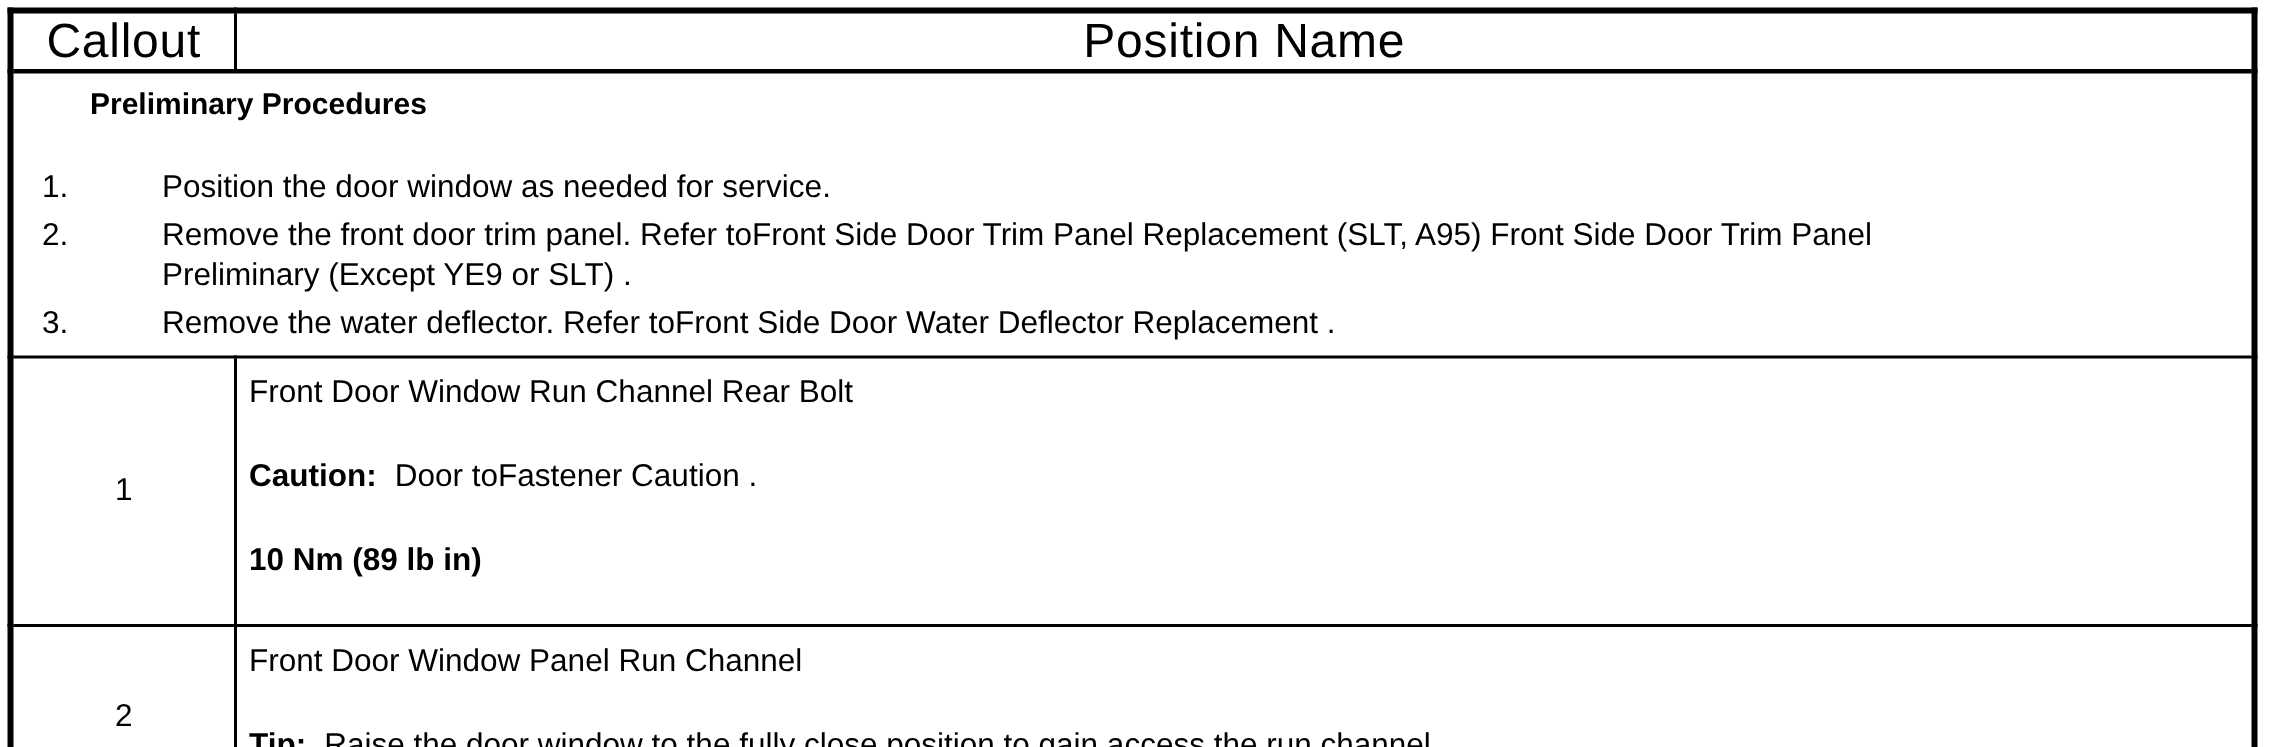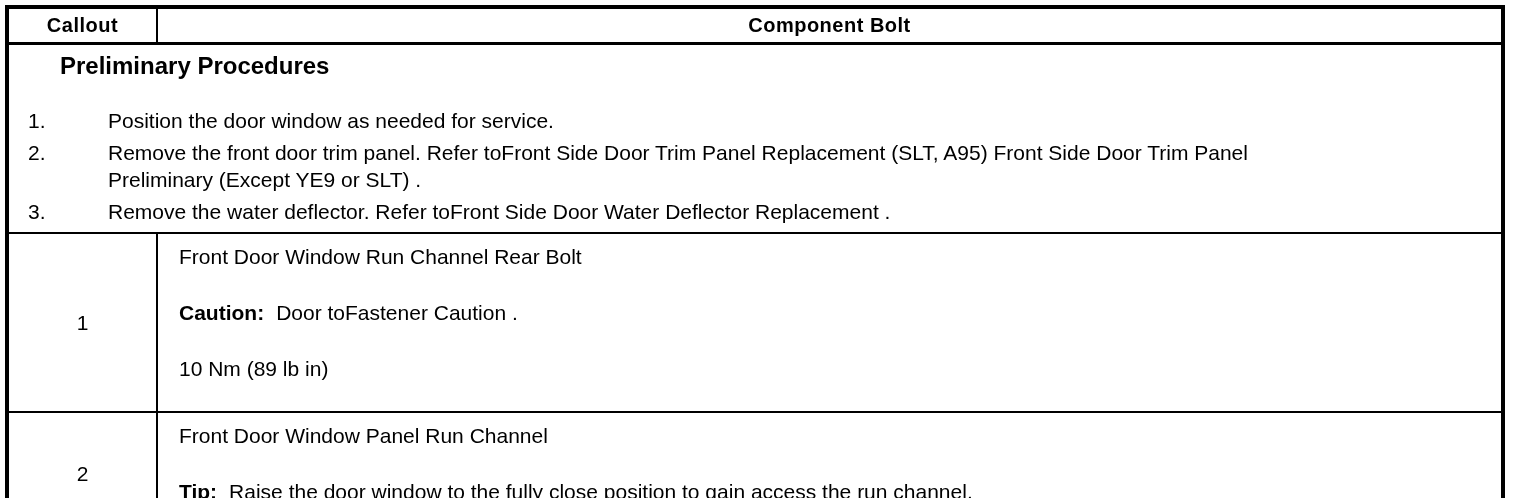--- a/index.html
+++ b/index.html
@@ -18,37 +18,37 @@
     table-layout: fixed;
     width: 1500px;
     margin: 5px;
     border: 4px solid #000000;
   }
   col.col-callout { width: 150px; }
   
   tr.header-row th {
     height: 36px;
     border-bottom: 3px solid #000000;
-    font-size: 20px;
-    font-weight: bold;
+    font-size: 32px;
+    font-weight: normal;
     letter-spacing: 0.5px;
     text-align: center;
     vertical-align: middle;
     padding: 0;
   }
   th.callout-header { border-right: 2px solid #000000; }
   
   td.prelim-cell {
     height: 190px;
     border-bottom: 2px solid #000000;
     vertical-align: top;
     padding: 6px 10px 0 0;
   }
   .prelim-title {
-    font-size: 24px;
+    font-size: 20px;
     font-weight: bold;
     line-height: 30px;
     margin: 0 0 26px 51px;
   }
   .steps { margin: 0; }
   .step {
     display: flex;
     font-size: 21px;
     line-height: 27px;
     margin-bottom: 5px;
@@ -67,44 +67,44 @@
     border-right: 2px solid #000000;
     border-bottom: 2px solid #000000;
     text-align: center;
     vertical-align: middle;
     font-size: 21px;
     padding: 0;
   }
   td.content-cell {
     border-bottom: 2px solid #000000;
     vertical-align: top;
-    padding: 9px 12px 0 21px;
+    padding: 9px 12px 0 8px;
   }
   tr.row-1 td { height: 150px; }
   tr.row-2 td { height: 96px; border-bottom: none; }
   .content-cell p {
     margin: 0 0 29px 0;
     font-size: 21px;
     line-height: 27px;
   }
   .note-label { font-weight: bold; margin-right: 12px; text-align: center; }
-  p.torque { font-weight: normal; }
+  p.torque { font-weight: bold; }
 </style>
 </head>
 <body>
 
 <table class="component-table">
   <colgroup>
     <col class="col-callout">
     <col class="col-name">
   </colgroup>
   <thead>
     <tr class="header-row">
       <th class="callout-header">Callout</th>
-      <th class="name-header">Component Bolt</th>
+      <th class="name-header">Position Name</th>
     </tr>
   </thead>
   <tbody>
     <tr class="prelim-row">
       <td class="prelim-cell" colspan="2">
         <div class="prelim-title">Preliminary Procedures</div>
         <div class="steps">
           <div class="step">
             <span class="step-num">1.</span>
             <span class="step-text">Position the door window as needed for service.</span>

